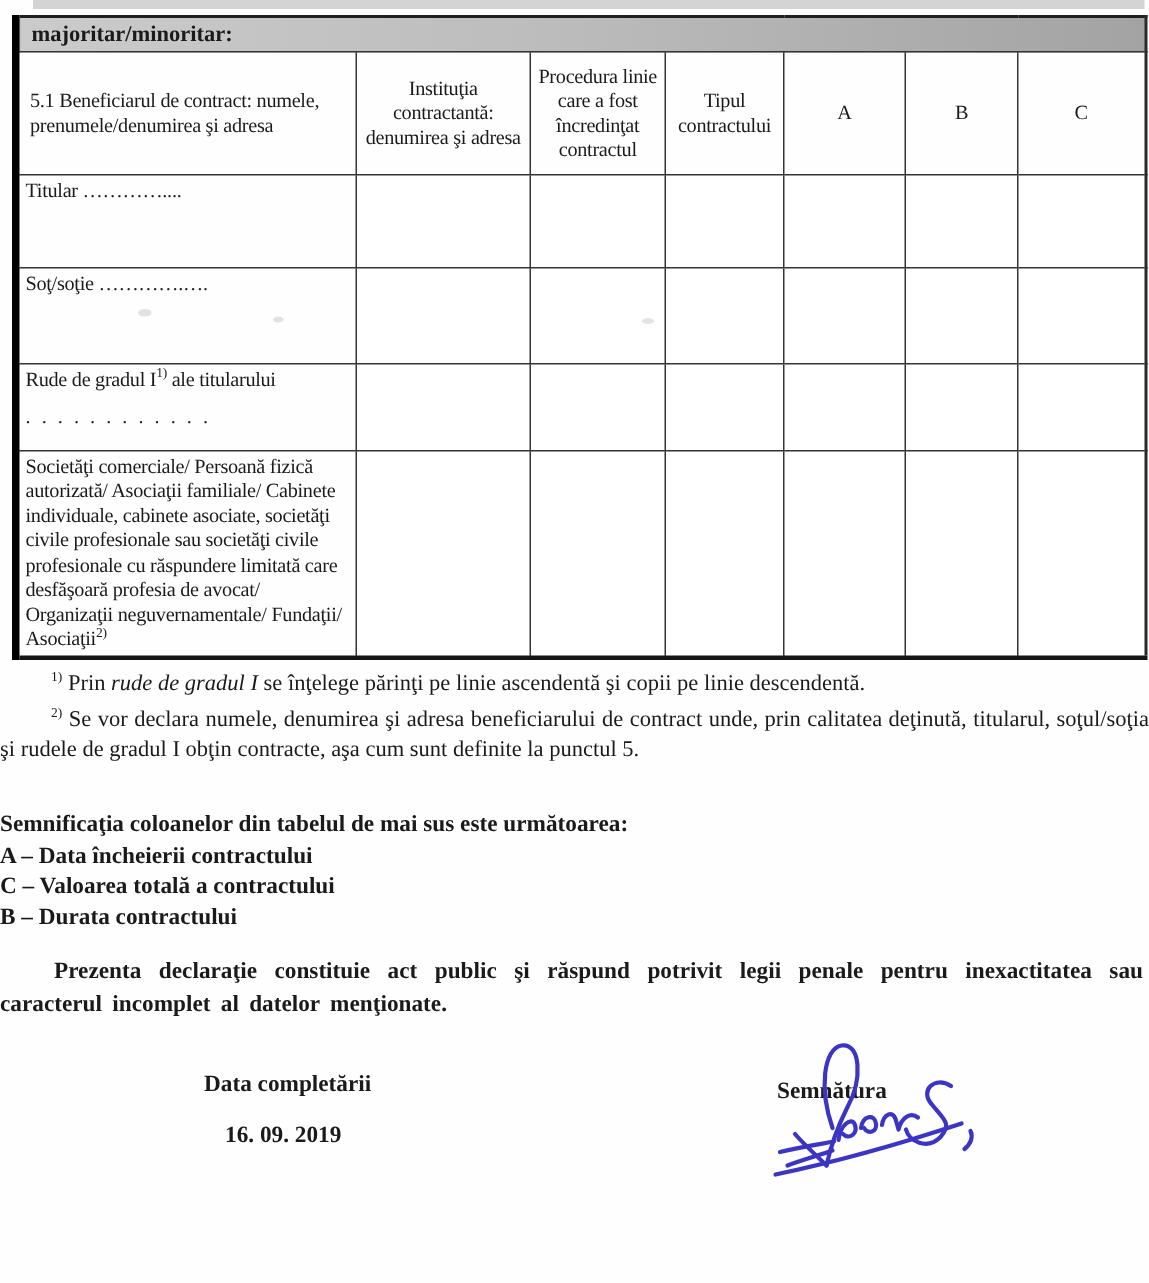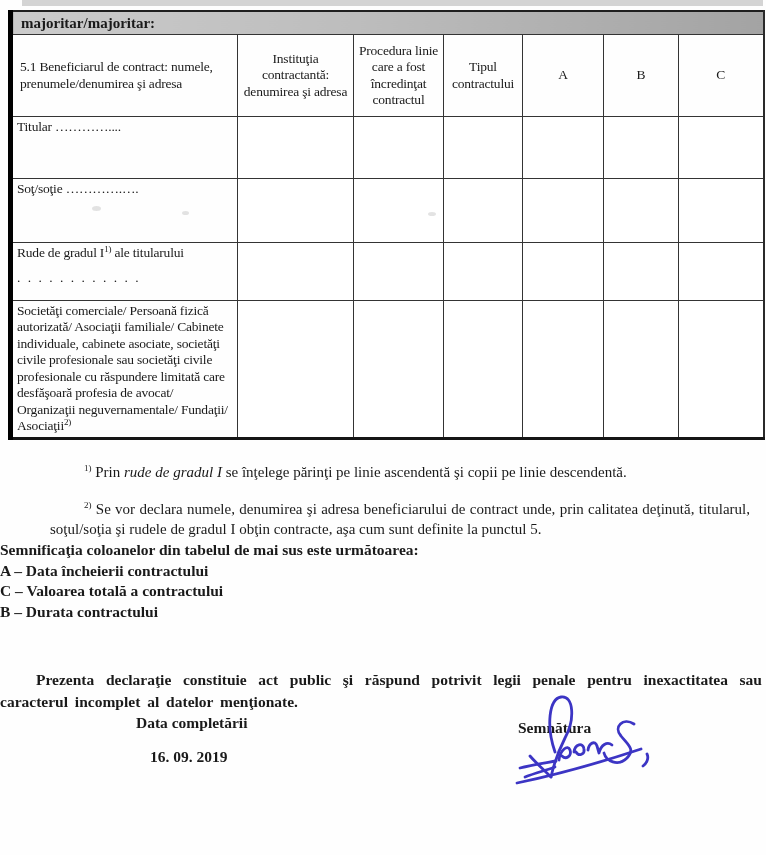--- a/index.html
+++ b/index.html
@@ -32,32 +32,32 @@
   tr.r-sot{height:64px;}
   tr.r-rud{height:58px;}
   tr.r-soc{height:128px;}
   td.c-label{vertical-align:top;padding:3px 7px;margin-top:44px;}
   td.empty{background:#fff;}
   .dots-line{margin-top:9px;letter-spacing:2px;}
   sup{font-size:9px;line-height:0;}
 
   
   .footnotes{position:absolute;left:0;top:446px;width:766px;font-size:15px;line-height:1.38;}
-  .footnotes p{margin:16px;padding-left:34px;}
+  .footnotes p{margin:0;}
   .footnotes p.fn2{margin-top:3px;text-align:justify;}
   .footnotes .indent{display:inline-block;width:34px;}
   .fn-italic{font-style:italic;}
 
   
   .legend{position:absolute;left:0;top:540px;width:636px;font-weight:bold;font-size:15.5px;line-height:20.5px;}
   .legend div{margin:0;}
 
   
   .declaration{
-    position:absolute;left:0;top:669px;width:762px;font-weight:bold;font-size:15.5px;
+    position:absolute;left:0;top:637px;width:762px;font-weight:bold;font-size:15.5px;
     line-height:22px;text-align:justify;word-spacing:3px;
   }
   .declaration .indent{display:inline-block;width:36px;}
 
   
   .footer-label{position:absolute;font-weight:bold;font-size:15.5px;white-space:nowrap;text-align:right;}
   #date-label{left:136px;top:714px;}
   #date-value{left:150px;top:748px;}
   #sign-label{left:518px;top:719px;z-index:1;}
   #signature{position:absolute;left:504px;top:690px;z-index:2;}
@@ -81,21 +81,21 @@
         <col style="width:116px">
         <col style="width:90px">
       <col style="width:79px">
         <col style="width:81px">
         <col style="width:75px">
         <col style="width:85px">
     </colgroup>
     <tbody>
         <tr class="bar">
       <td colspan="7">
-        <span>majoritar/majoritar:</span>
+        <span>majoritar/minoritar:</span>
       </td>
     </tr>
     <tr class="hdr">
       <th class="first">5.1 Beneficiarul de contract: numele, prenumele/denumirea şi adresa</th>
       <th>Instituţia contractantă: denumirea şi adresa</th>
       <th>Procedura linie care a fost încredinţat contractul</th>
       <th>Tipul contractului</th>
       <th>A</th>
       <th>B</th>
       <th>C</th>

